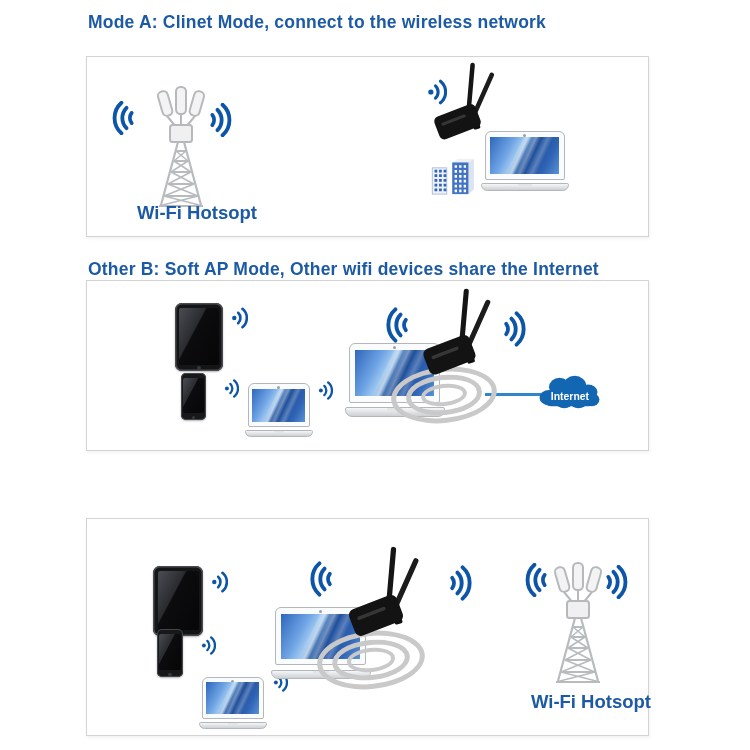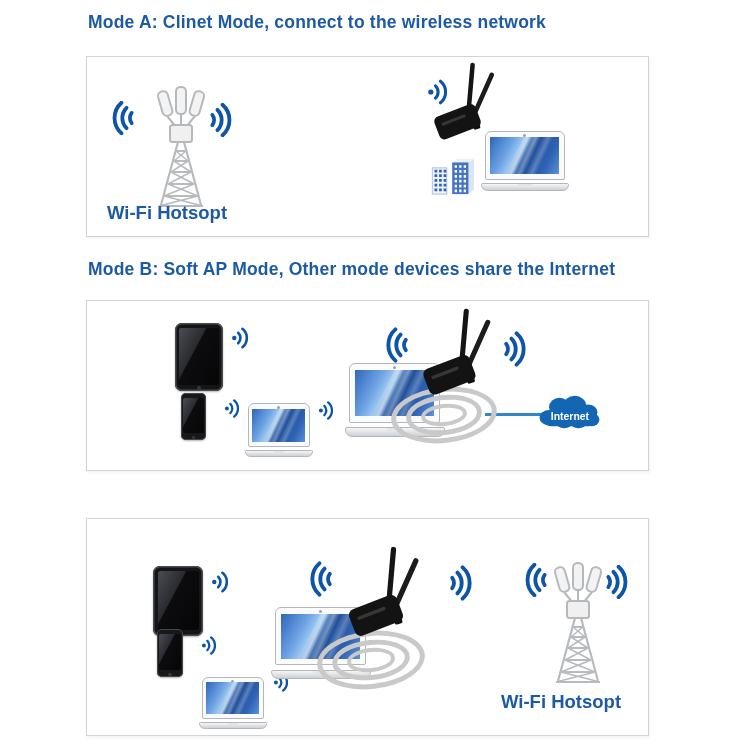--- a/index.html
+++ b/index.html
@@ -4,21 +4,21 @@
 <style>
   html,body{margin:0;padding:0;background:#ffffff;}
   .page{position:relative;width:682px;height:750px;background:#ffffff;overflow:hidden;
         font-family:"Liberation Sans",sans-serif;}
   .abs{position:absolute;}
   .title{position:absolute;margin:0;font-size:17.5px;font-weight:bold;color:#1c5aa6;
          white-space:nowrap;letter-spacing:.2px;}
   .box{position:absolute;background:#fff;border:1px solid #d3d3d3;
        box-shadow:1px 2px 3px rgba(0,0,0,.05);}
   .hotspot-label{position:absolute;font-size:18.5px;font-weight:bold;color:#1c5aa6;
-                 text-align:left;white-space:nowrap;}
+                 text-align:right;white-space:nowrap;}
 
   
   .laptop .lap-scr{position:absolute;left:4%;top:0;width:91%;height:81%;background:#fafbfc;
        border:1px solid #b3b7bb;border-radius:6px 6px 2px 2px;box-sizing:border-box;}
   .lap-disp{position:absolute;left:6%;top:11%;width:88%;height:79%;overflow:hidden;
        background:linear-gradient(118deg,#2e66bb 0%,#6ea3e4 28%,#9cc7f0 40%,#1c4c97 55%,#2f63b4 80%,#5b92d8 100%);}
   .lap-disp:after{content:"";position:absolute;inset:0;
        background:linear-gradient(115deg,transparent 38%,rgba(255,255,255,.55) 44%,transparent 49%,rgba(255,255,255,.35) 54%,transparent 60%,rgba(255,255,255,.25) 68%,transparent 74%);}
   .lap-cam{position:absolute;left:48%;top:4%;width:3px;height:3px;border-radius:50%;background:#9aa0a6;}
   .lap-base{position:absolute;left:0;bottom:0;width:100%;height:13%;
@@ -145,23 +145,23 @@
         </div>
     </div>
     <svg class="abs" style="left:341px;top:100px;width:52px;height:38px;z-index:2">
         <use href="#sym-buildings"></use>
       </svg>
     <svg class="abs" style="left:344px;top:4px;width:72px;height:95px;z-index:3">
         <use href="#sym-adapter"></use>
       </svg>
   </div>
 
-  <h2 class="title" style="left:88px;top:259px">Mode B: Soft AP Mode, Other mode devices share the Internet</h2>
-
-  <div class="box" style="left:86px;top:300px;width:561px;height:169px">
+  <h2 class="title" style="left:88px;top:259px">Other B: Soft AP Mode, Other wifi devices share the Internet</h2>
+
+  <div class="box" style="left:86px;top:280px;width:561px;height:169px">
     <div class="tablet abs" style="left:88px;top:22px;width:48px;height:68px">
         <div class="tab-scr"></div>
         <i class="dev-btn"></i>
       </div>
     <svg class="abs" style="left:144px;top:24px;width:17px;height:26px">
         <use href="#sym-wifi-small"></use>
       </svg>
     <div class="phone abs" style="left:94px;top:92px;width:25px;height:47px">
         <div class="tab-scr"></div>
         <i class="dev-btn"></i>

